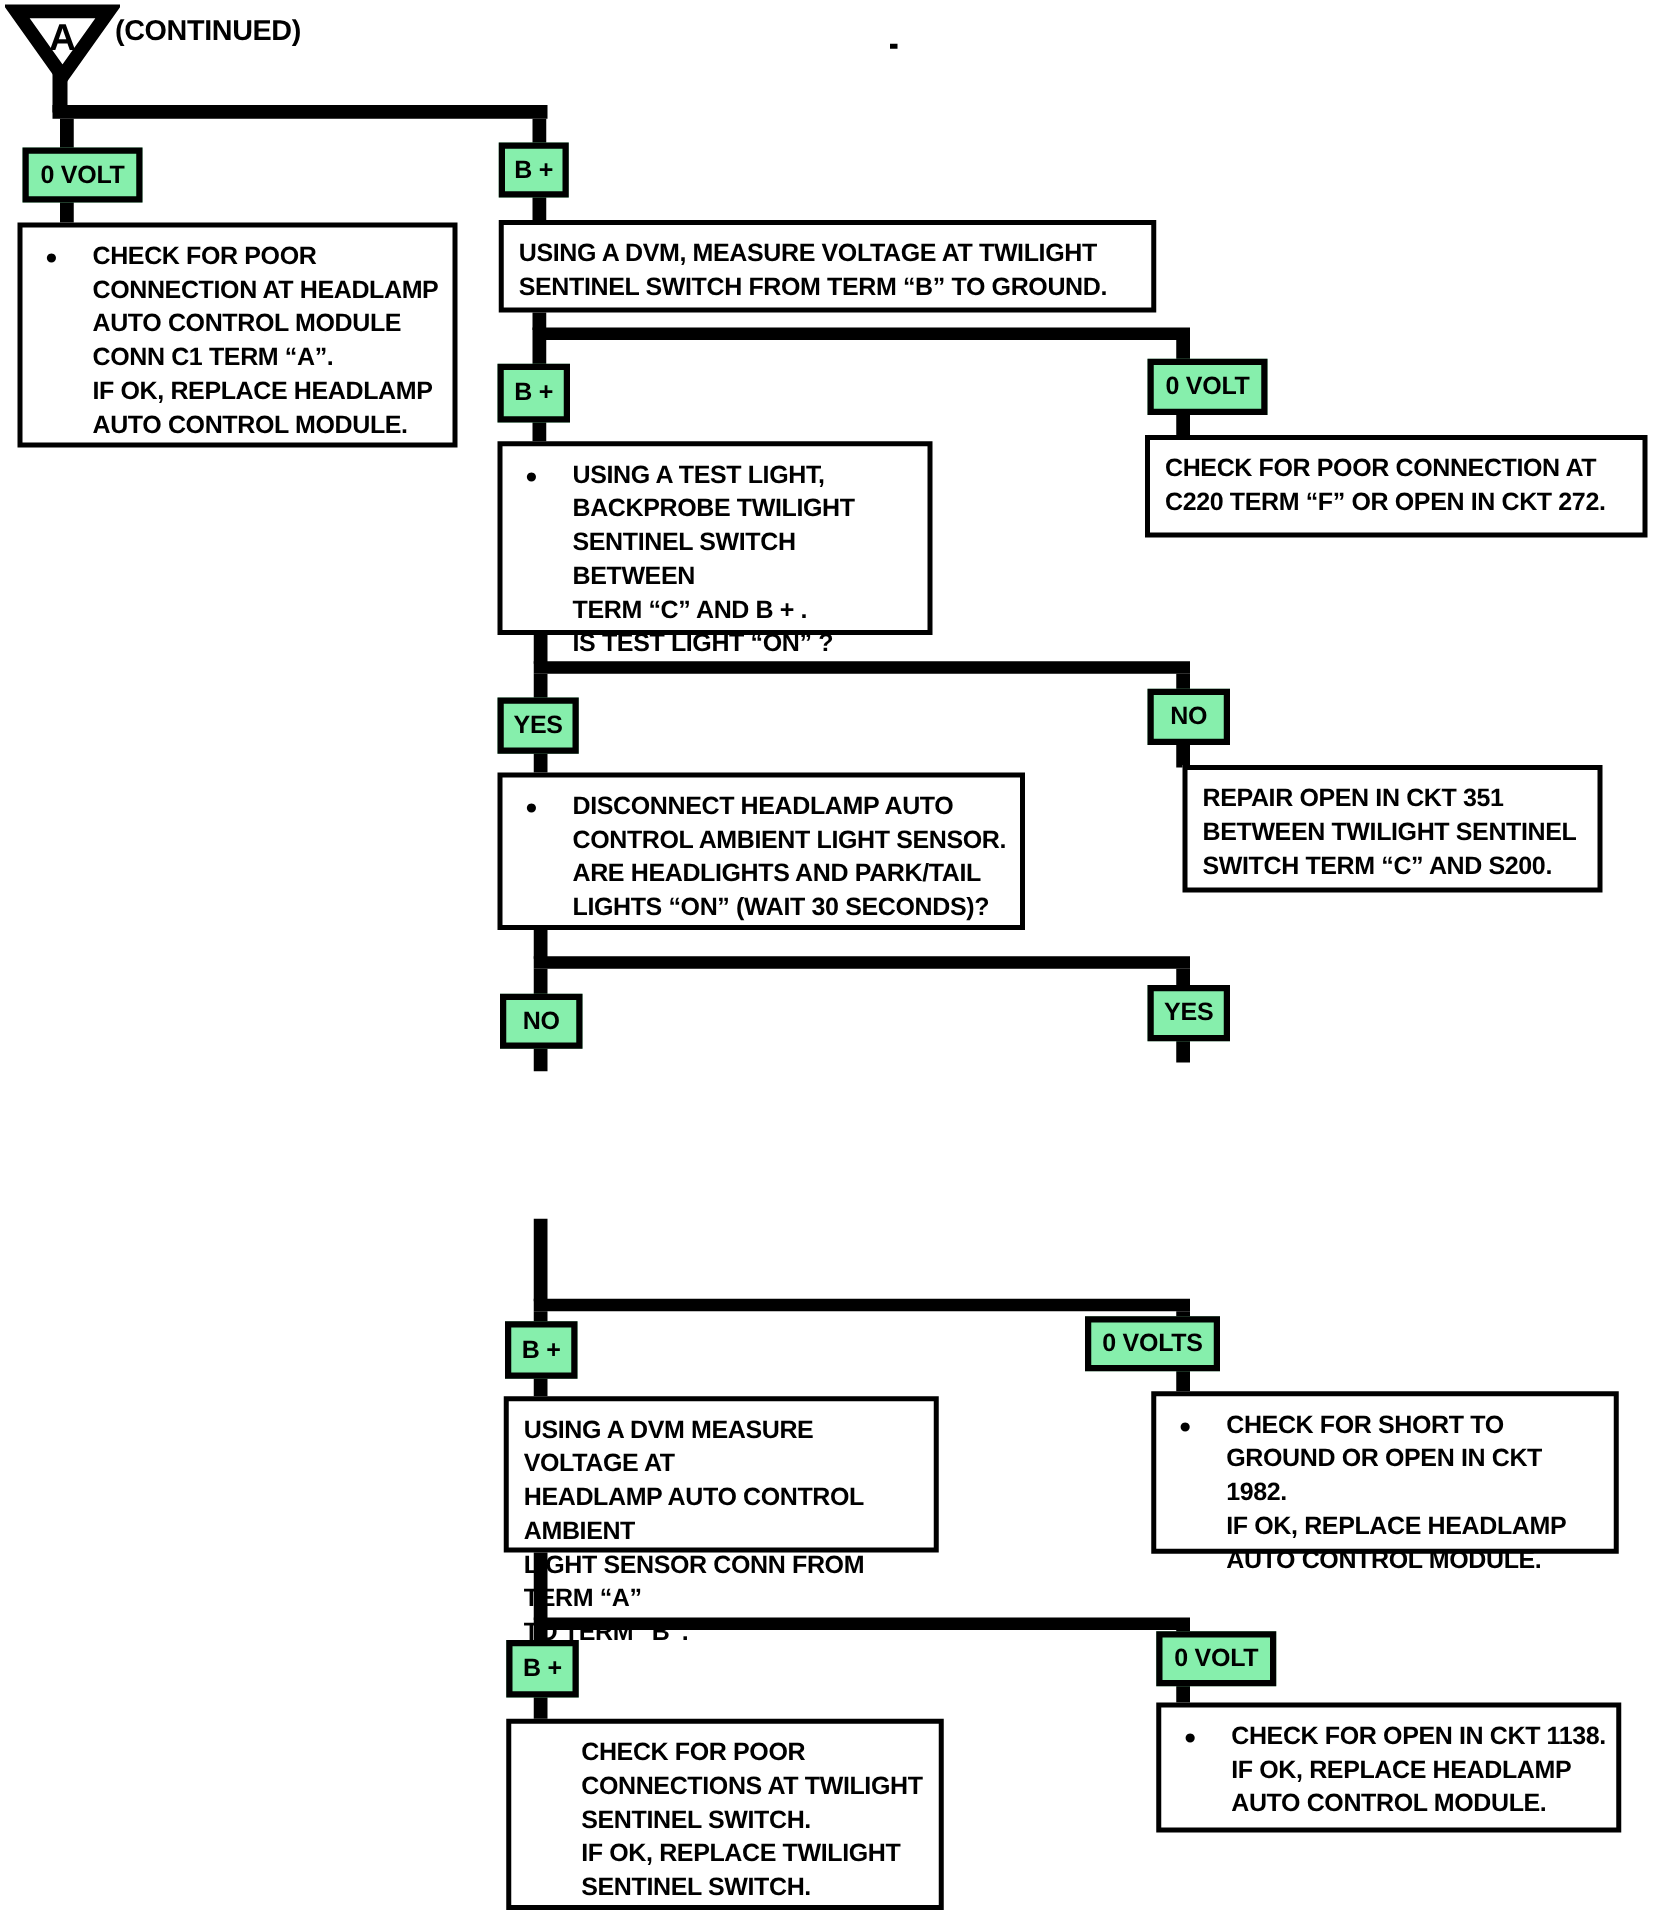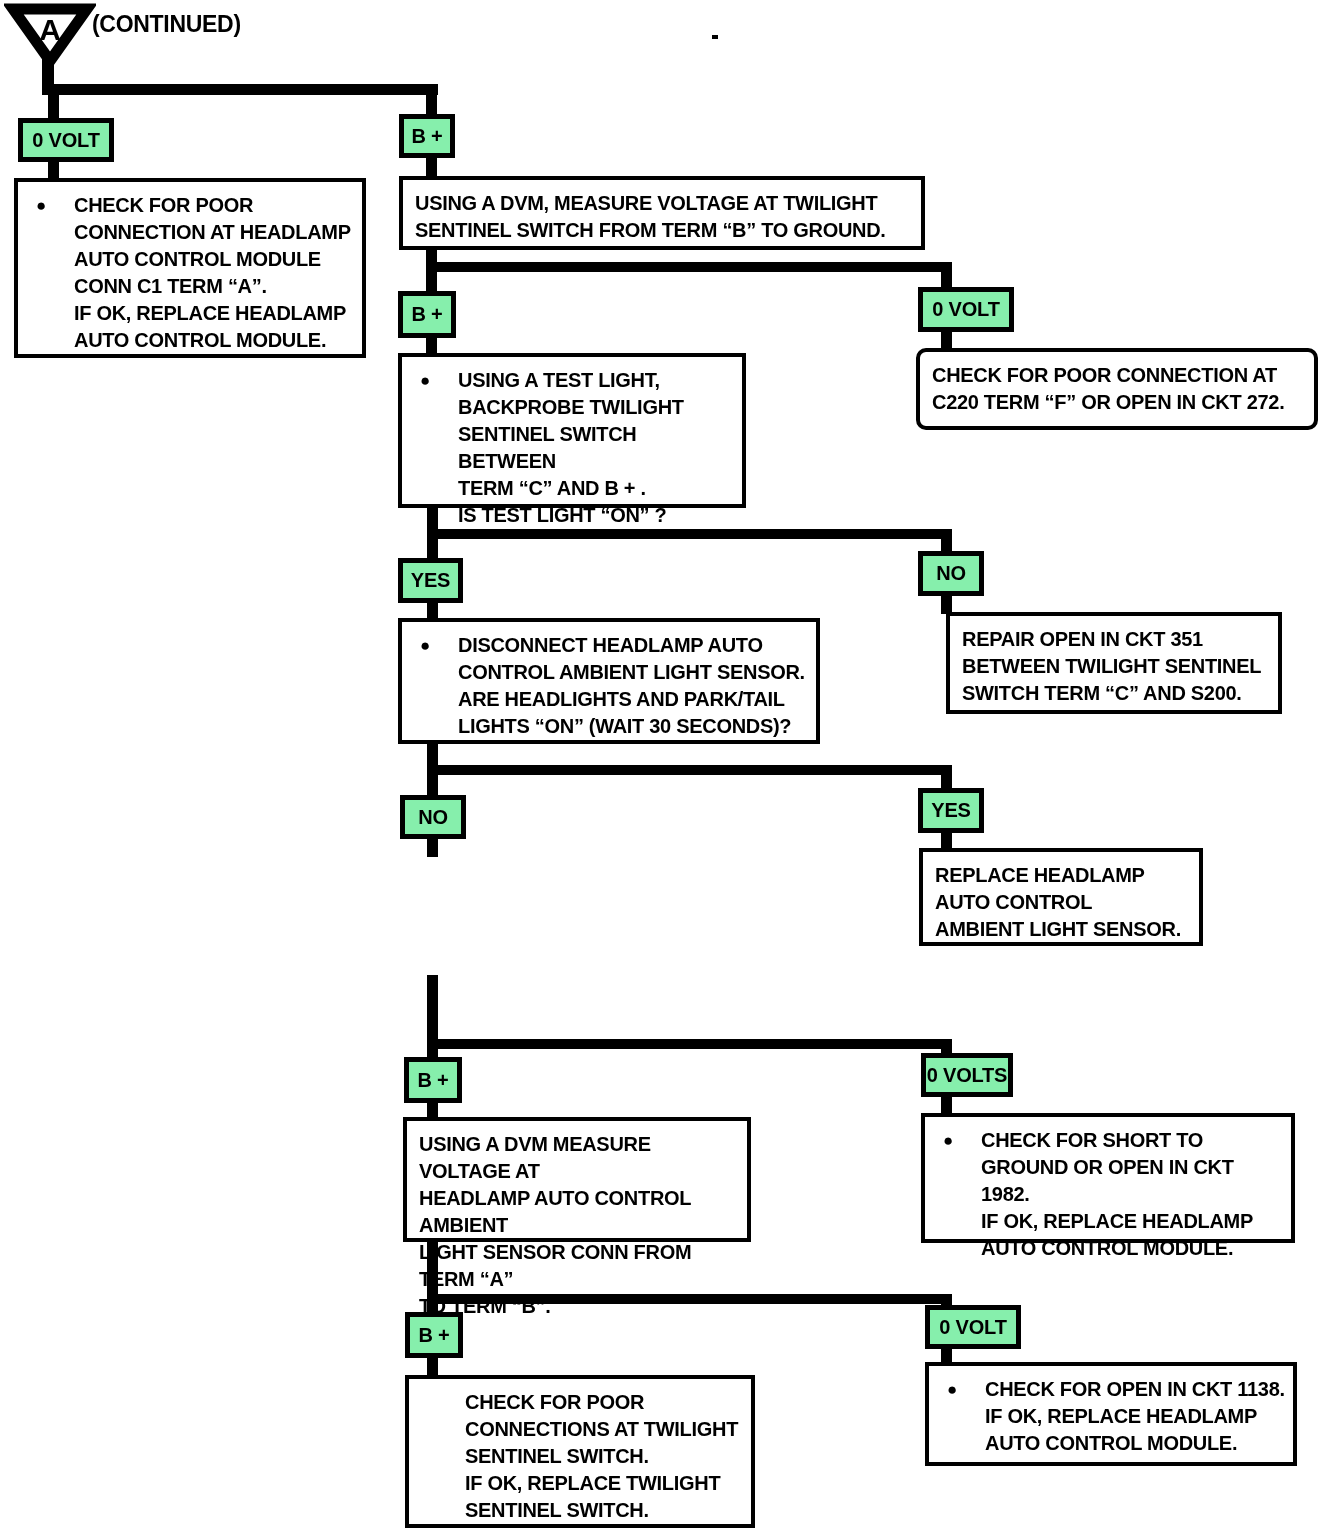--- a/index.html
+++ b/index.html
@@ -124,21 +124,21 @@
 
   <div class="tag" style="left:18px;  top:118px;  width:96px;  height:44px;">0 VOLT</div>
   <div class="tag" style="left:399px; top:114px;  width:56px;  height:44px;">B +</div>
   <div class="tag" style="left:398px; top:291px;  width:58px;  height:47px;">B +</div>
   <div class="tag" style="left:918px; top:287px;  width:96px;  height:45px;">0 VOLT</div>
   <div class="tag" style="left:398px; top:558px;  width:65px;  height:45px;">YES</div>
   <div class="tag" style="left:918px; top:551px;  width:66px;  height:45px;">NO</div>
   <div class="tag" style="left:400px; top:795px;  width:66px;  height:44px;">NO</div>
   <div class="tag" style="left:918px; top:788px;  width:66px;  height:45px;">YES</div>
   <div class="tag" style="left:404px; top:1057px; width:58px;  height:46px;">B +</div>
-  <div class="tag" style="left:921px; top:1053px; width:92px; height:44px;">0 VOLTS</div>
+  <div class="tag" style="left:868px; top:1053px; width:108px; height:44px;">0 VOLTS</div>
   <div class="tag" style="left:405px; top:1312px; width:58px;  height:46px;">B +</div>
   <div class="tag" style="left:925px; top:1305px; width:96px;  height:44px;">0 VOLT</div>
 
   <div class="node bulleted" style="left:14px; top:178px; width:352px; height:180px;">
     <span class="bullet">●</span>
     <div class="node-text">CHECK FOR POOR
 CONNECTION AT HEADLAMP
 AUTO CONTROL MODULE
 CONN C1 TERM “A”.
 IF OK, REPLACE HEADLAMP
@@ -152,45 +152,40 @@
 
   <div class="node bulleted" style="left:398px; top:353px; width:348px; height:155px;">
     <span class="bullet">●</span>
     <div class="node-text">USING A TEST LIGHT,
 BACKPROBE TWILIGHT
 SENTINEL SWITCH BETWEEN
 TERM “C” AND B + .
 IS TEST LIGHT “ON” ?</div>
   </div>
 
-  <div class="node" style="left:916px; top:348px; width:402px; height:82px;border-radius:10px;">
+  <div class="node" style="left:916px; top:348px; width:402px; height:82px;">
     <div class="node-text">CHECK FOR POOR CONNECTION AT
 C220 TERM “F” OR OPEN IN CKT 272.</div>
   </div>
 
   <div class="node bulleted" style="left:398px; top:618px; width:422px; height:126px;">
     <span class="bullet">●</span>
     <div class="node-text">DISCONNECT HEADLAMP AUTO
 CONTROL AMBIENT LIGHT SENSOR.
 ARE HEADLIGHTS AND PARK/TAIL
 LIGHTS “ON” (WAIT 30 SECONDS)?</div>
   </div>
 
   <div class="node" style="left:918px; top:612px; width:336px; height:102px;margin-left:28px;">
     <div class="node-text">REPAIR OPEN IN CKT 351
 BETWEEN TWILIGHT SENTINEL
 SWITCH TERM “C” AND S200.</div>
   </div>
 
 
-  <div class="node" style="left:919px; top:848px; width:284px; height:98px;">
-    <div class="node-text">REPLACE HEADLAMP
-AUTO CONTROL
-AMBIENT LIGHT SENSOR.</div>
-  </div>
 
   <div class="node" style="left:403px; top:1117px; width:348px; height:125px;">
     <div class="node-text">USING A DVM MEASURE VOLTAGE AT
 HEADLAMP AUTO CONTROL AMBIENT
 LIGHT SENSOR CONN FROM TERM “A”
 TO TERM “B”.</div>
   </div>
 
   <div class="node bulleted" style="left:921px; top:1113px; width:374px; height:130px;">
     <span class="bullet">●</span>

